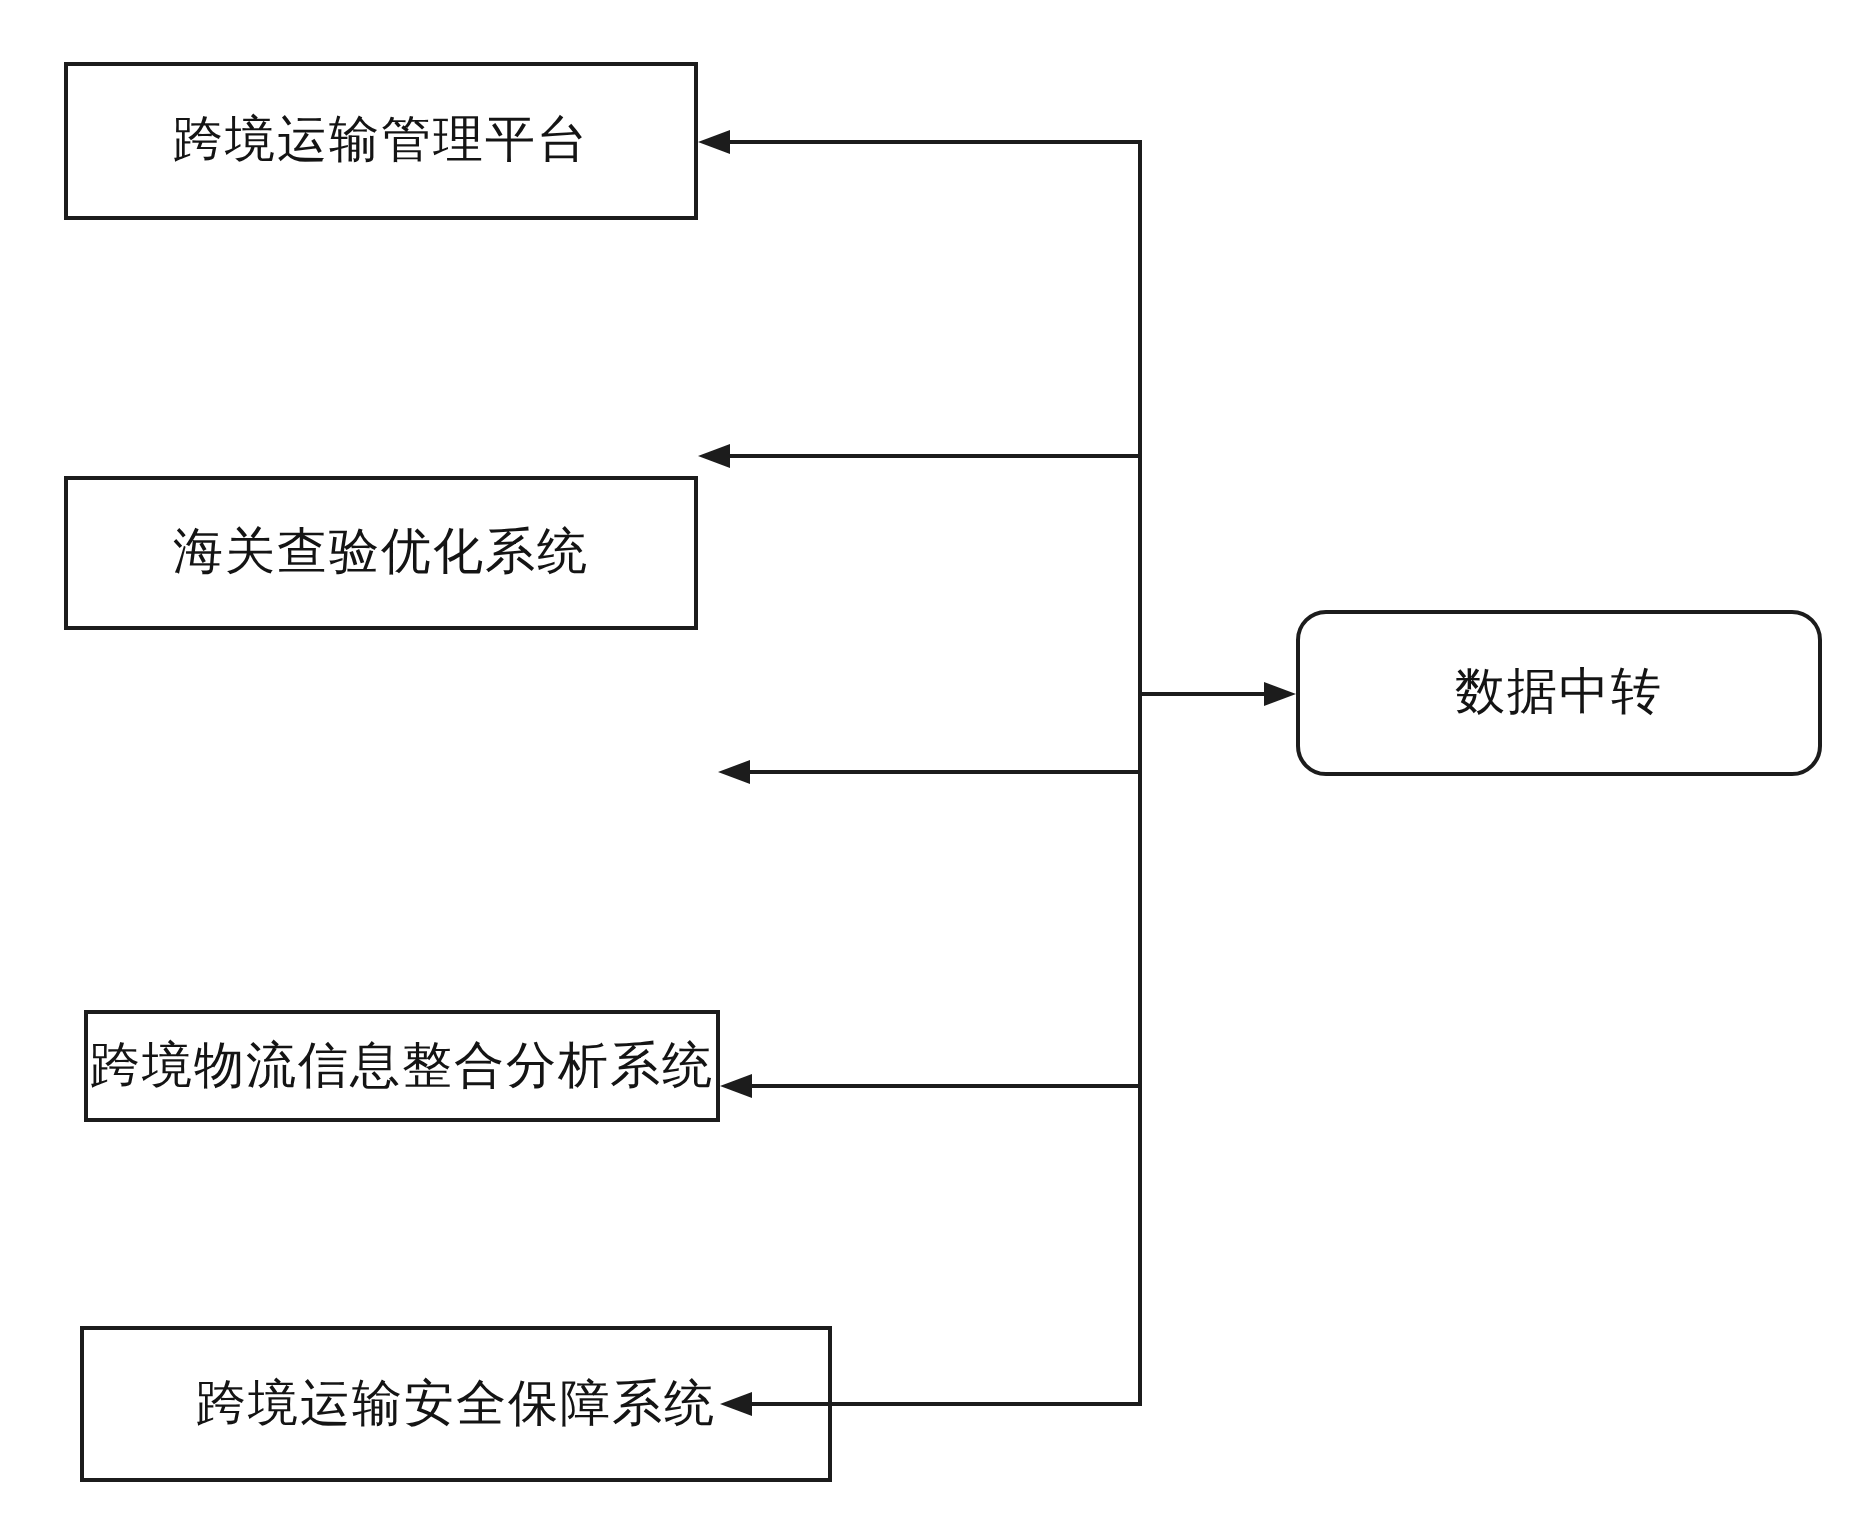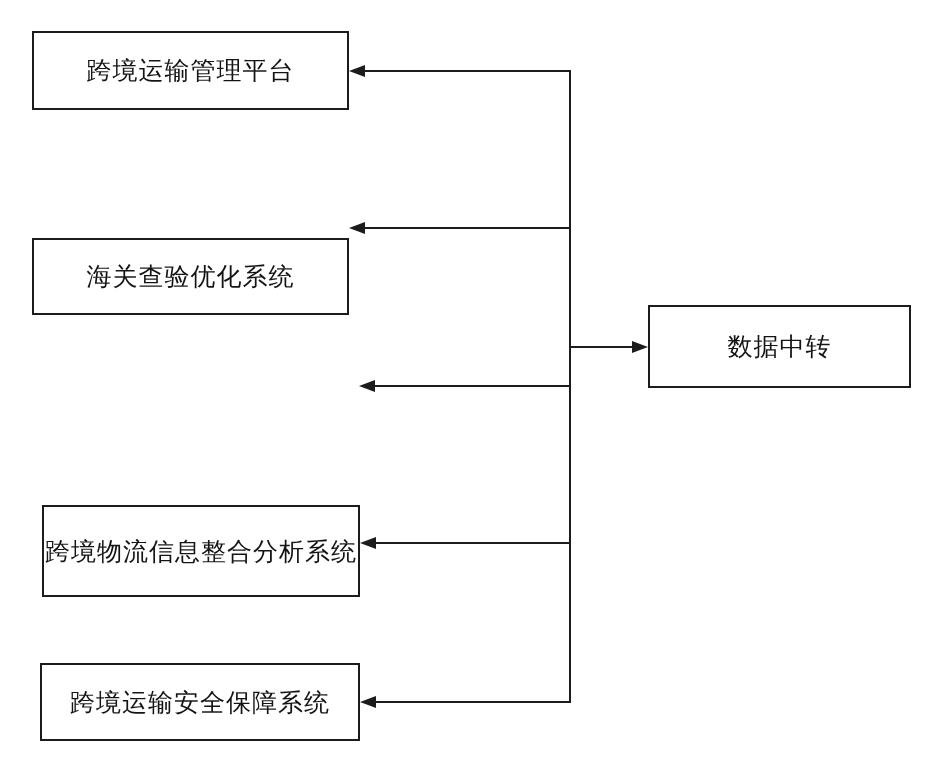--- a/index.html
+++ b/index.html
@@ -59,29 +59,29 @@
 
   <div class="node" style="left:32px; top:31px; width:317px; height:79px;">
     <span class="label">跨境运输管理平台</span>
   </div>
 
   <div class="node" style="left:32px; top:190px; width:317px; height:77px;margin-top:48px;">
     <span class="label">海关查验优化系统</span>
   </div>
 
 
-  <div class="node" style="left:42px; top:505px; width:318px; height:92px;">
+  <div class="node" style="left:42px; top:505px; width:318px; height:56px;">
     <span class="label">跨境物流信息整合分析系统</span>
   </div>
 
-  <div class="node" style="left:40px; top:663px; width:320px; height:78px;">
+  <div class="node" style="left:40px; top:663px; width:376px; height:78px;">
     <span class="label">跨境运输安全保障系统</span>
   </div>
 
-  <div class="node" style="left:648px; top:305px; width:263px; height:83px;">
+  <div class="node" style="left:648px; top:305px; width:263px; height:83px;border-radius:15px;">
     <span class="label">数据中转</span>
   </div>
 
   <div class="line" style="left:569px; top:70px; width:2px; height:633px;"></div>
 
   <div class="line" style="left:363px; top:70px; width:207px; height:2px;"></div>
   <div class="arrow-left" style="left:349px; top:65px;"></div>
 
   <div class="line" style="left:363px; top:227px; width:207px; height:2px;"></div>
   <div class="arrow-left" style="left:349px; top:222px;"></div>

